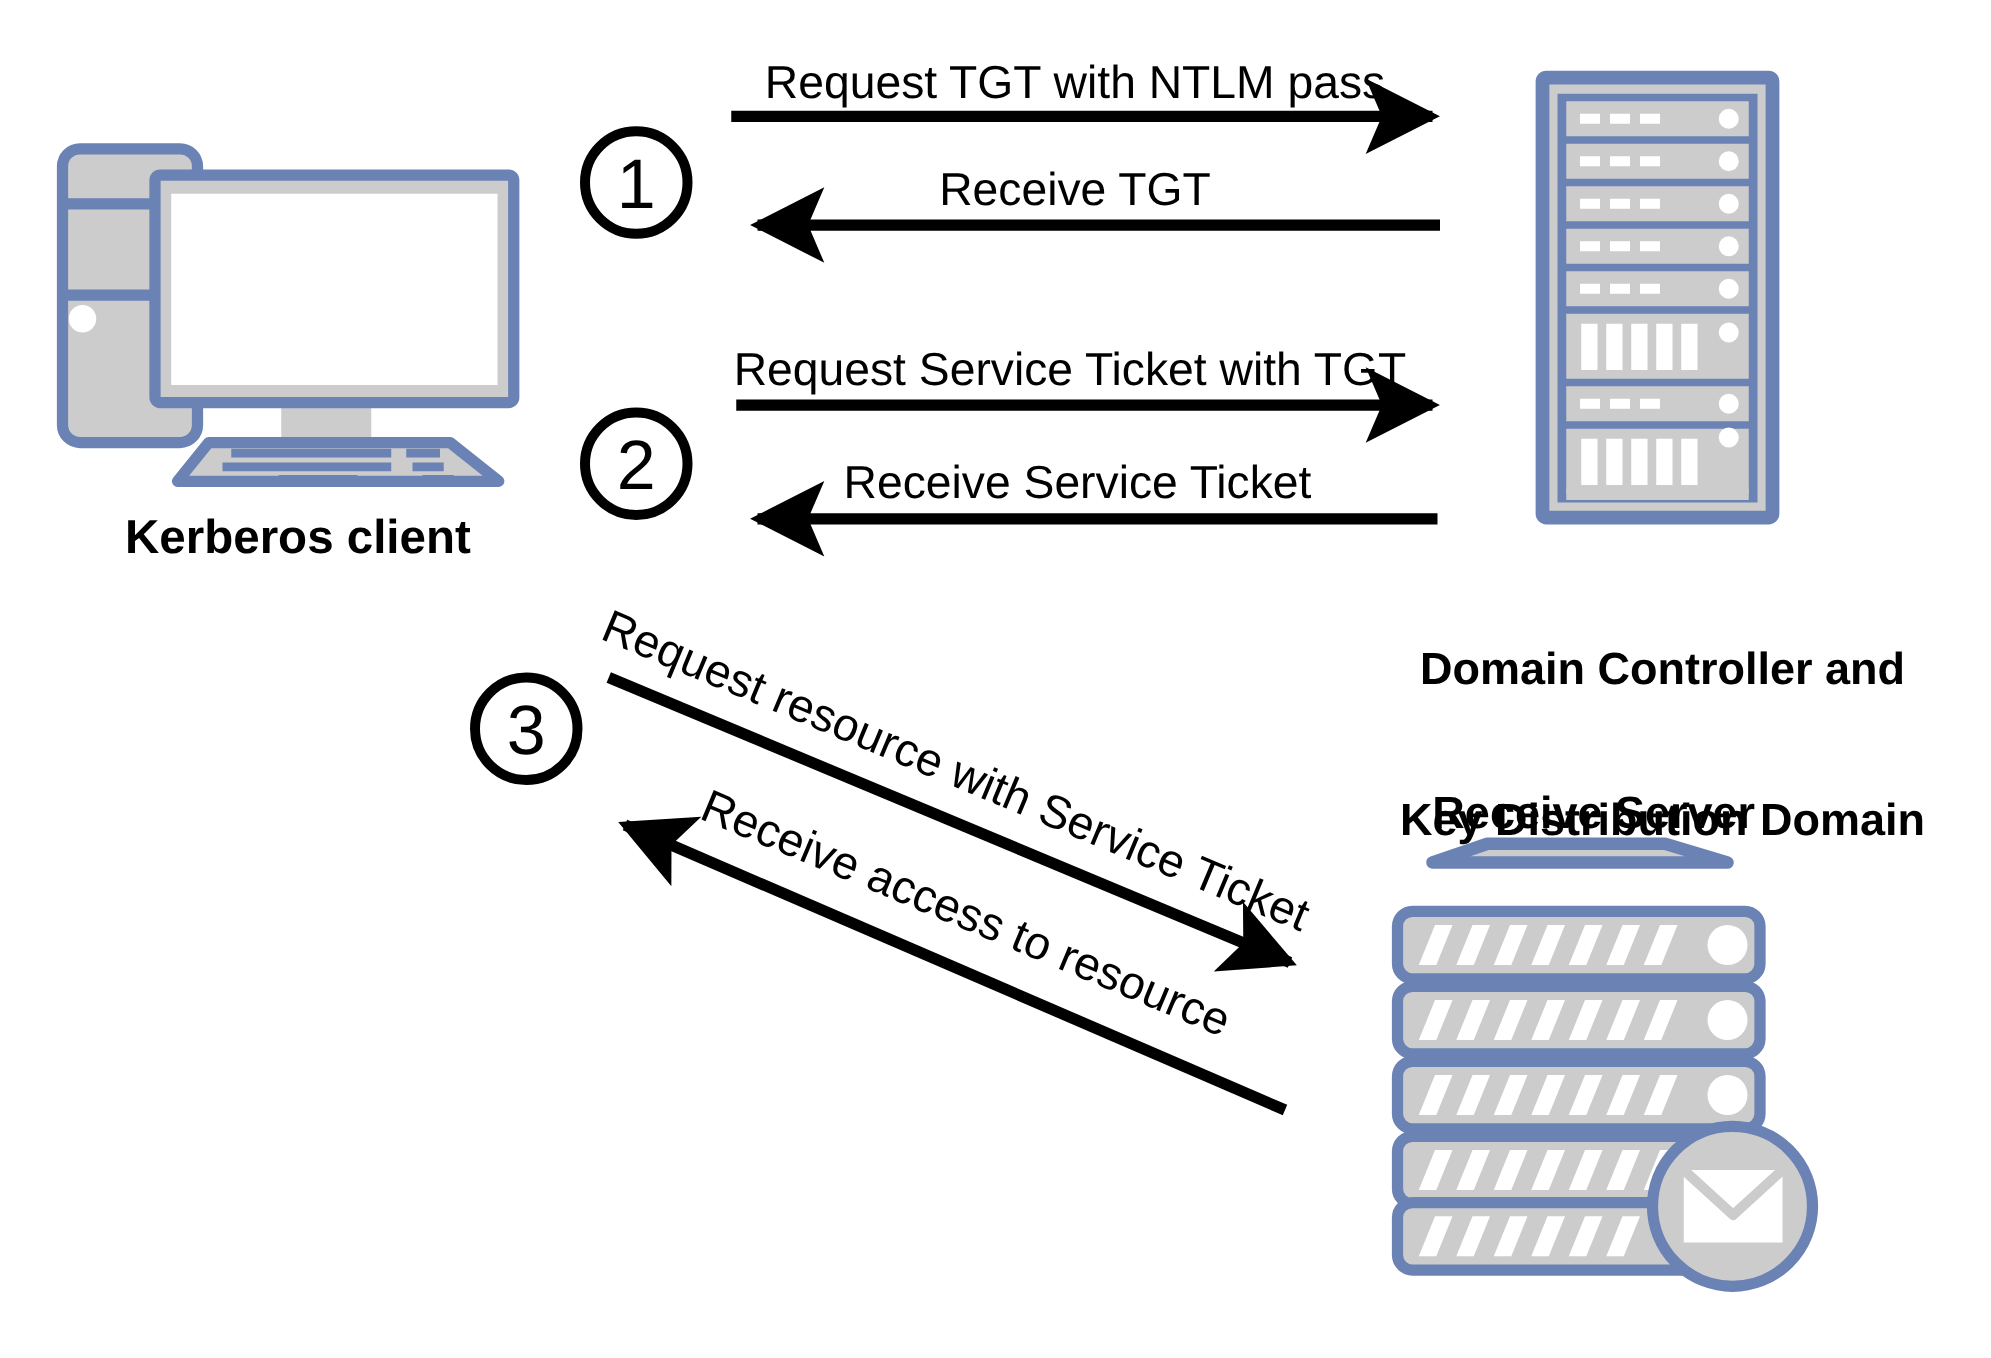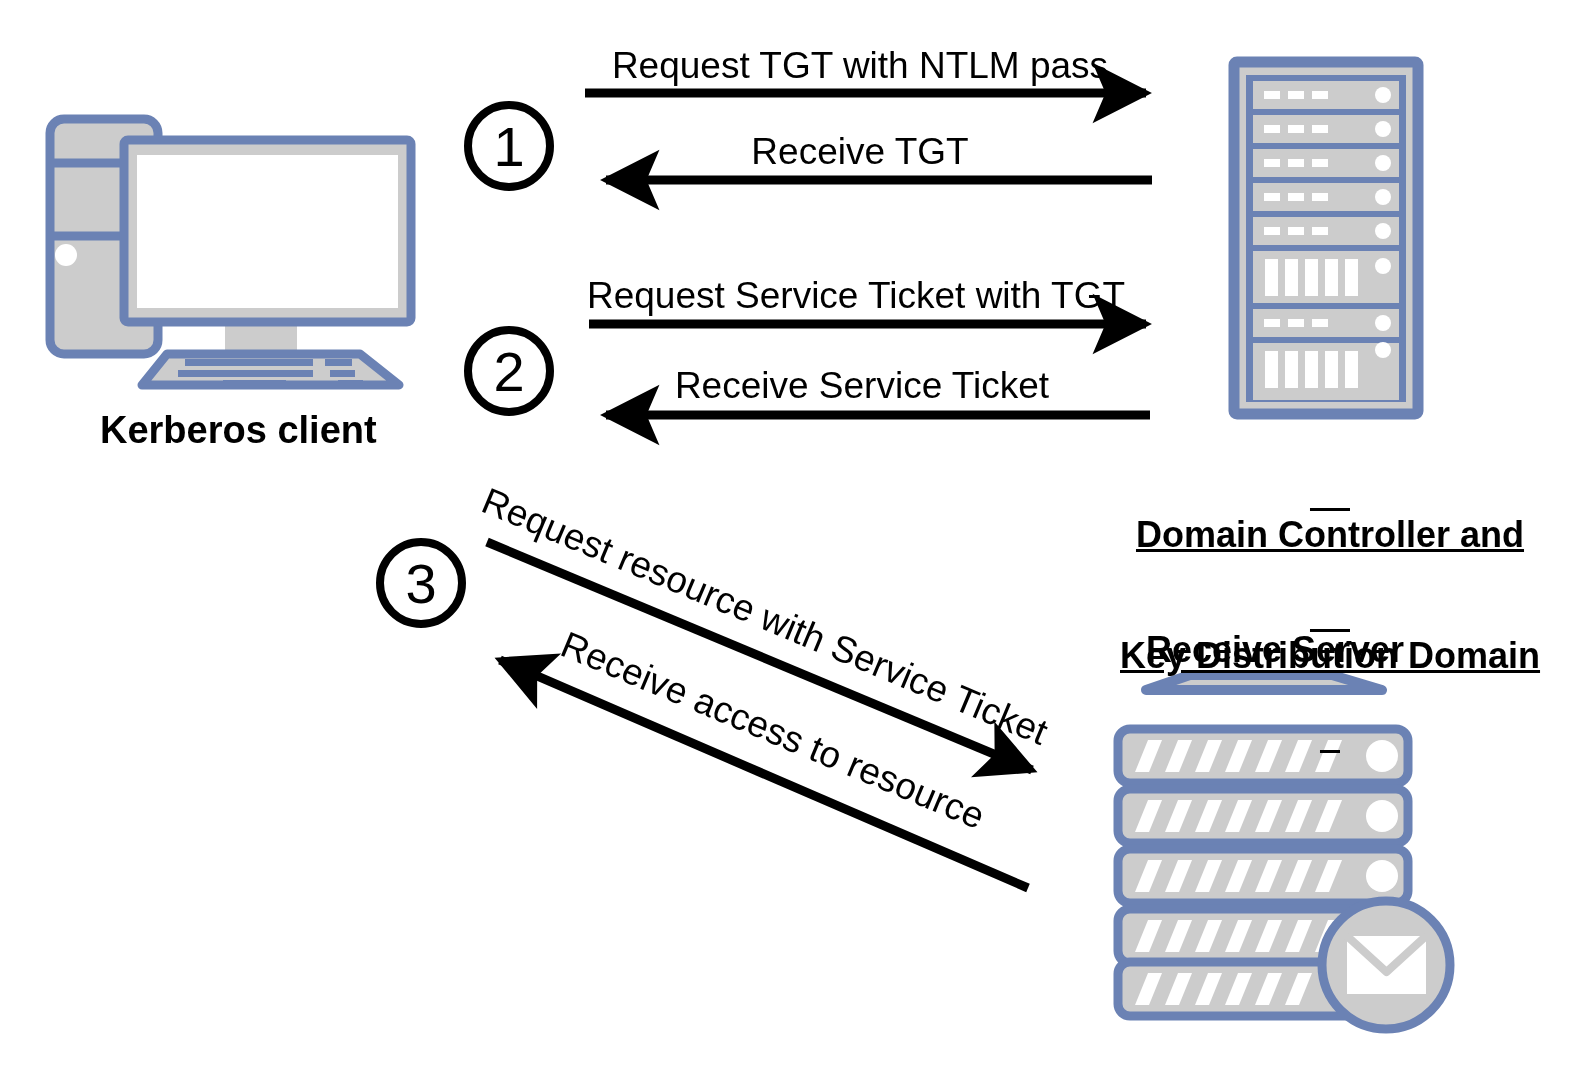--- a/index.html
+++ b/index.html
@@ -30,21 +30,20 @@
   }
   #lbl-client{
     left:100px; top:409px;
     font-size:38px;
   }
   #lbl-dc{
     left:1120px; top:434px;
     font-size:36px;
     width:420px;
     text-align:center;
-    text-decoration:underline;
   }
   #lbl-rs{
     left:1110px; top:630px;
     font-size:36px;
     width:330px;
     text-align:center;
   }
   .svgtext{
     font-family:"Liberation Sans","DejaVu Sans",sans-serif;
     fill:#000000;

